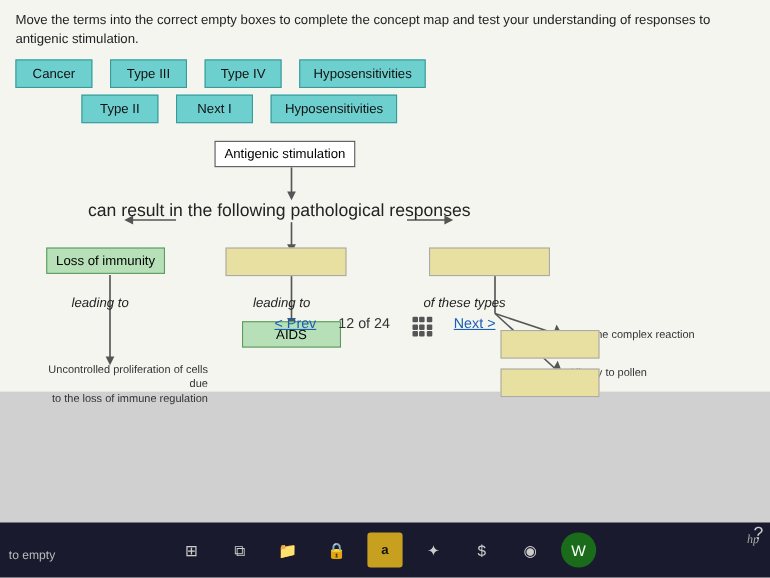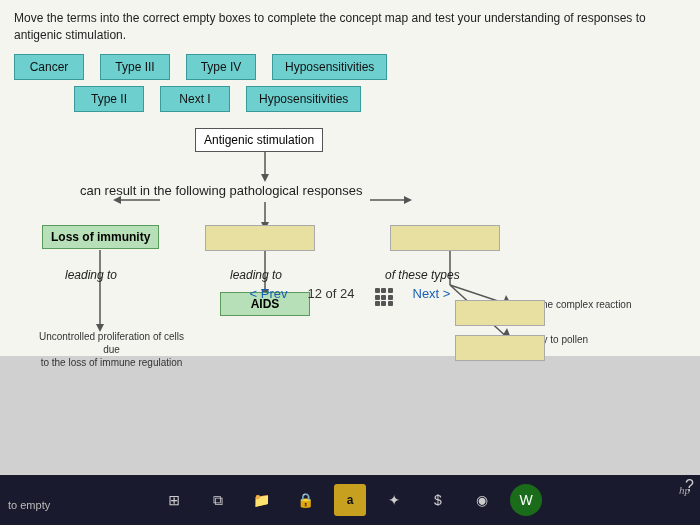--- a/index.html
+++ b/index.html
@@ -69,21 +69,20 @@
       background: #fff;
       padding: 4px 8px;
       font-size: 12px;
       text-align: center;
       white-space: nowrap;
     }
 
     .map-box.filled {
       background: #b8e0b8;
       border-color: #5a9a5a;
-      font-weight: bold;
     }
 
     .map-box.empty {
       background: #e8e0a0;
       border-color: #aaa;
       min-width: 90px;
       min-height: 26px;
     }
 
     
@@ -112,20 +111,21 @@
     .nav-btn {
       color: #1a5fb4;
       cursor: pointer;
       display: flex;
       align-items: center;
       gap: 3px;
       font-size: 13px;
       background: none;
       border: none;
       font-family: Arial, sans-serif;
+      text-decoration: underline;
     }
 
     .grid-icon {
       display: inline-grid;
       grid-template-columns: repeat(3,5px);
       gap: 1.5px;
     }
     .grid-dot {
       width: 5px; height: 5px;
       background: #555;
@@ -215,21 +215,21 @@
       <polygon points="492,186 483,183 486,175" fill="#555"></polygon>
 
       <line x1="430" y1="165" x2="490" y2="220" stroke="#555" stroke-width="1.5"></line>
       <polygon points="492,221 483,215 487,208" fill="#555"></polygon>
     </svg>
 
     <div class="map-box" style="left:175px; top:8px; background:#fff; border:1.5px solid #555;">
       <span>Antigenic stimulation</span>
     </div>
 
-    <div style="position:absolute; left:60px; top:63px; font-size:13px; color:#222;">
+    <div style="position:absolute; left:60px; top:63px; font-size:16px; color:#222;">
       <span>can result in the following pathological responses</span>
     </div>
 
     <div class="map-box filled" style="left:22px; top:105px;">
       <span>Loss of immunity</span>
     </div>
 
     <div class="map-box empty" style="left:185px; top:105px; width:110px; height:26px;"></div>
 
     <div class="map-box empty" style="left:370px; top:105px; width:110px; height:26px;"></div>
@@ -243,21 +243,21 @@
     </div>
 
     <div style="position:absolute; left:365px; top:148px; font-size:12px; color:#222; font-style:italic;">
       <span>of these types</span>
     </div>
 
     <div class="map-box filled" style="left:200px; top:172px; width:90px;">
       <span>AIDS</span>
     </div>
 
-    <div style="position:absolute; left:14px; top:210px; font-size:10px; color:#333; line-height:1.3; max-width:155px; text-align:center;">
+    <div style="position:absolute; left:14px; top:210px; font-size:10px; color:#333; line-height:1.3; max-width:155px; text-align:right;">
       Uncontrolled proliferation of cells due<br>to the loss of immune regulation
     </div>
 
     <div style="position:absolute; left:497px; top:178px; font-size:10px; color:#333; line-height:1.3;">
       <span>Immune complex
 reaction</span>
     </div>
 
     <div style="position:absolute; left:497px; top:213px; font-size:10px; color:#333; line-height:1.3;">
       <span>Allergy to

